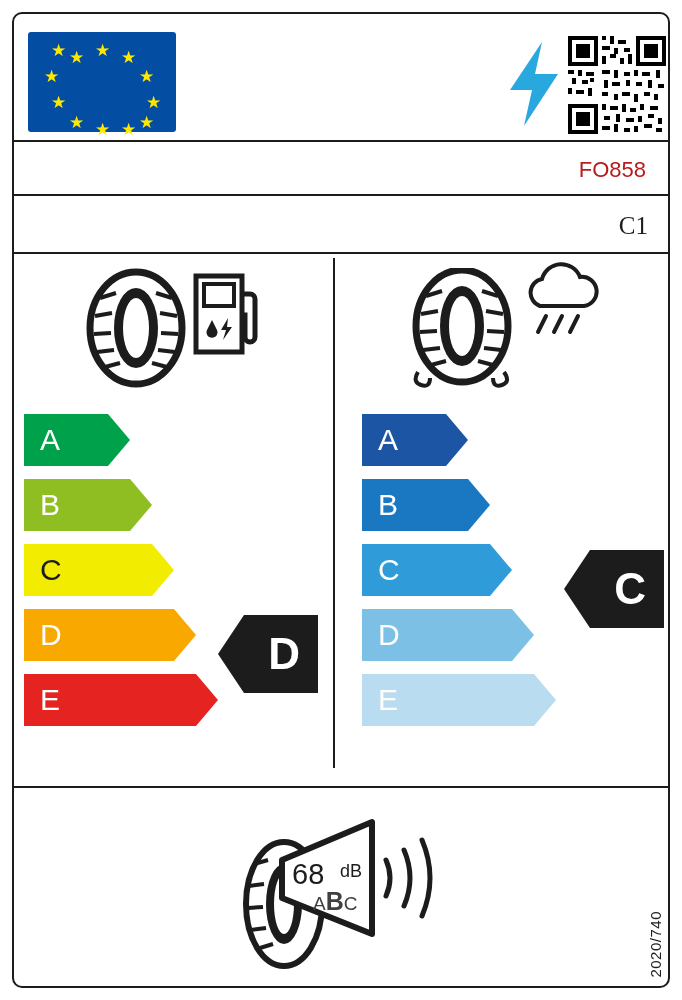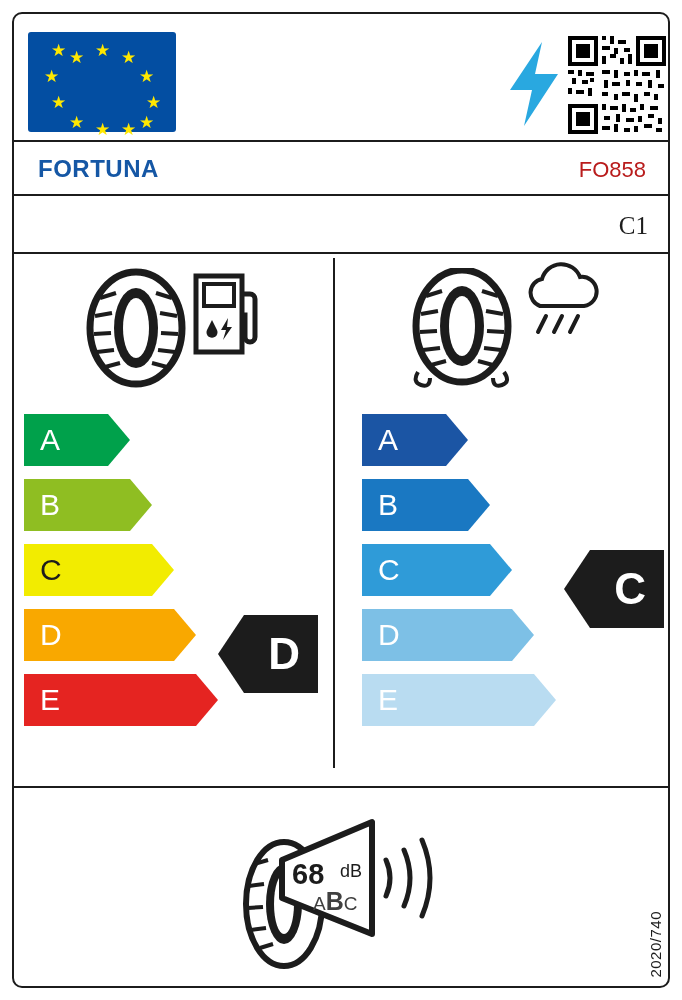--- a/index.html
+++ b/index.html
@@ -165,21 +165,21 @@
   }
   .noise-wrap {
     position: absolute;
     left: 222px; top: 812px;
     width: 240px; height: 165px;
   }
   .noise-db {
     position: absolute;
     left: 292px; top: 858px;
     font-size: 29px;
-    font-weight: bold;
+    font-weight: normal;
     color: #1c1c1c;
   }
   .noise-unit {
     position: absolute;
     left: 340px; top: 861px;
     font-size: 18px;
     color: #1c1c1c;
   }
   .noise-classes {
     position: absolute;
@@ -297,21 +297,20 @@
           <rect x="33" y="45" width="2" height="3"></rect>
             <rect x="38" y="44" width="4" height="2"></rect>
             <rect x="44" y="46" width="3" height="2"></rect>
         </g>
       </svg>
     </div>
   </div>
 
   <div class="rule" style="top:140px;"></div>
 
-  <div class="brand-name">FORTUNA</div>
   <div class="brand-code">FO858</div>
 
   <div class="rule" style="top:194px;"></div>
 
   <div class="class-text">C1</div>
 
   <div class="rule" style="top:252px;"></div>
 
   <div class="divider-v"></div>
 

